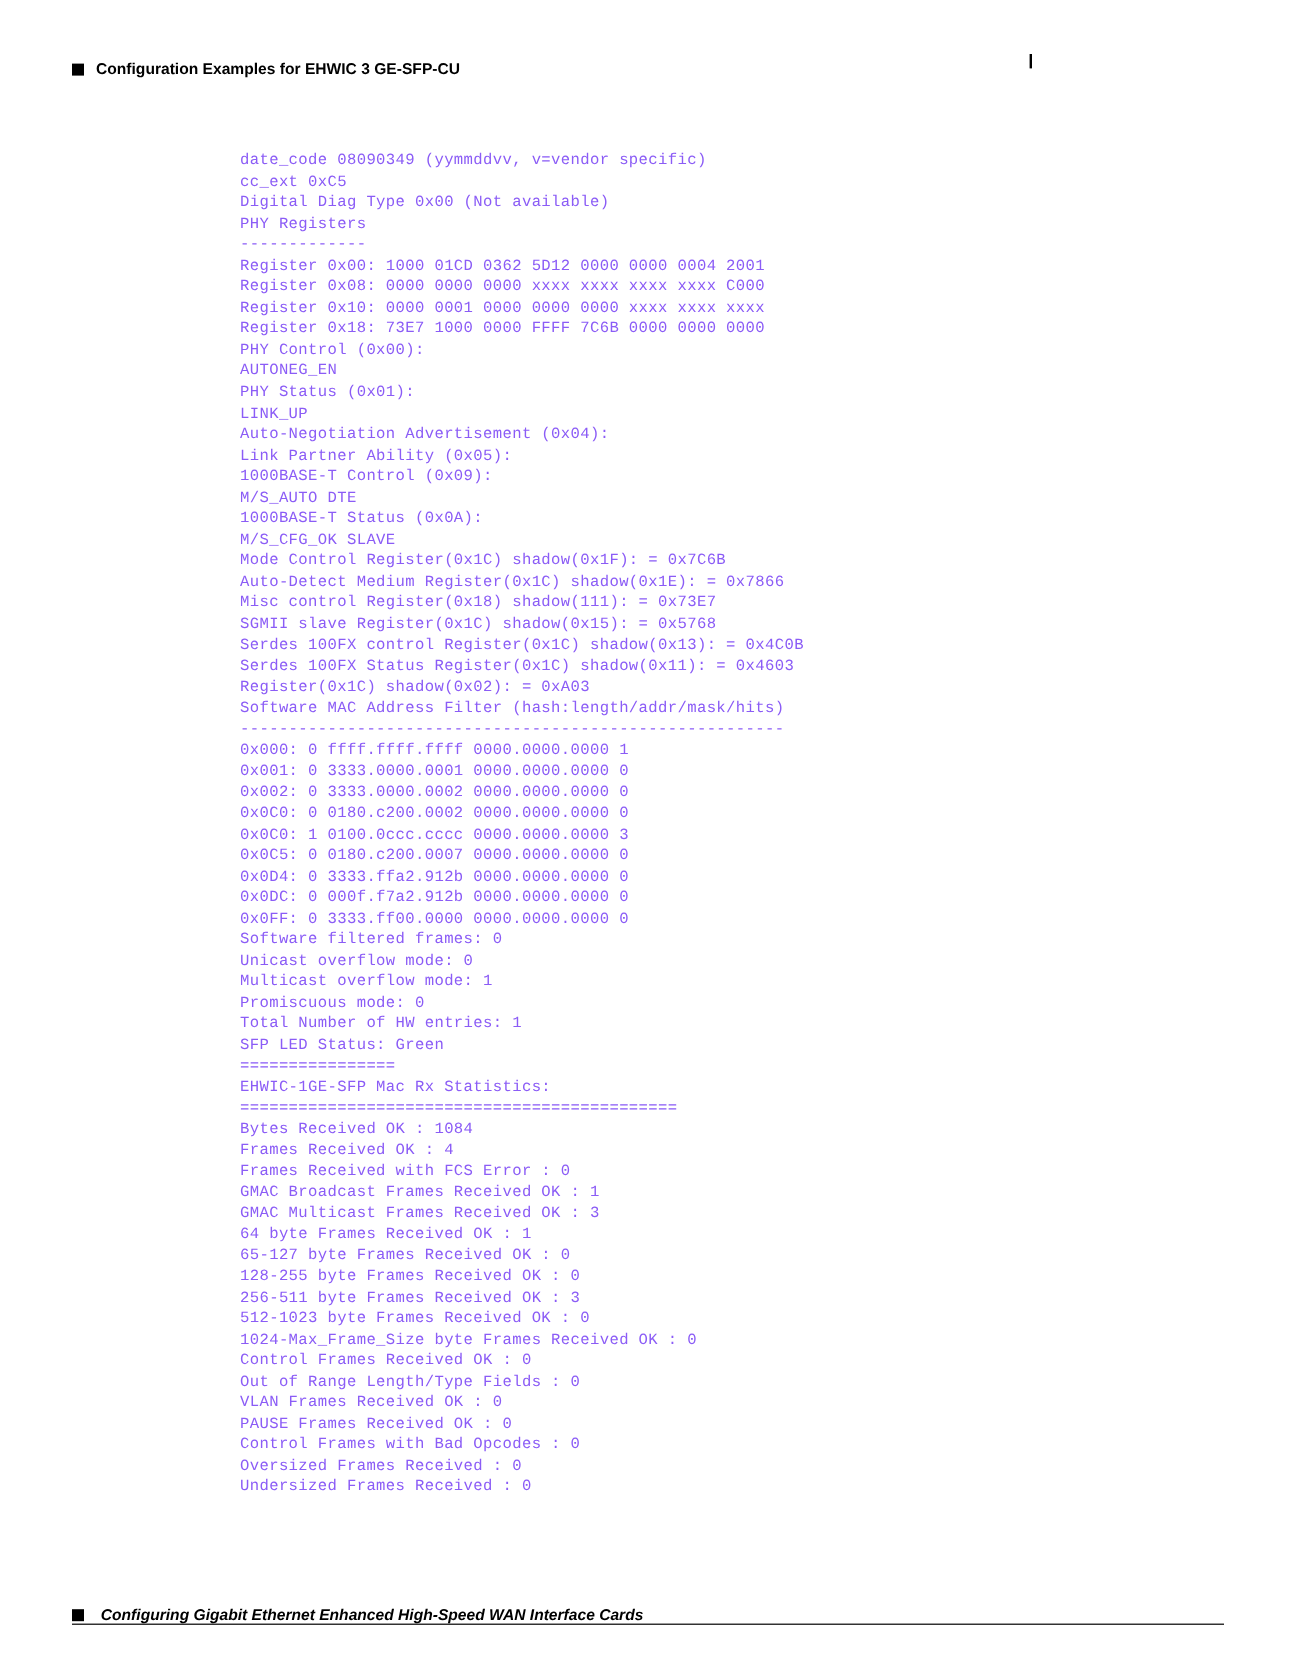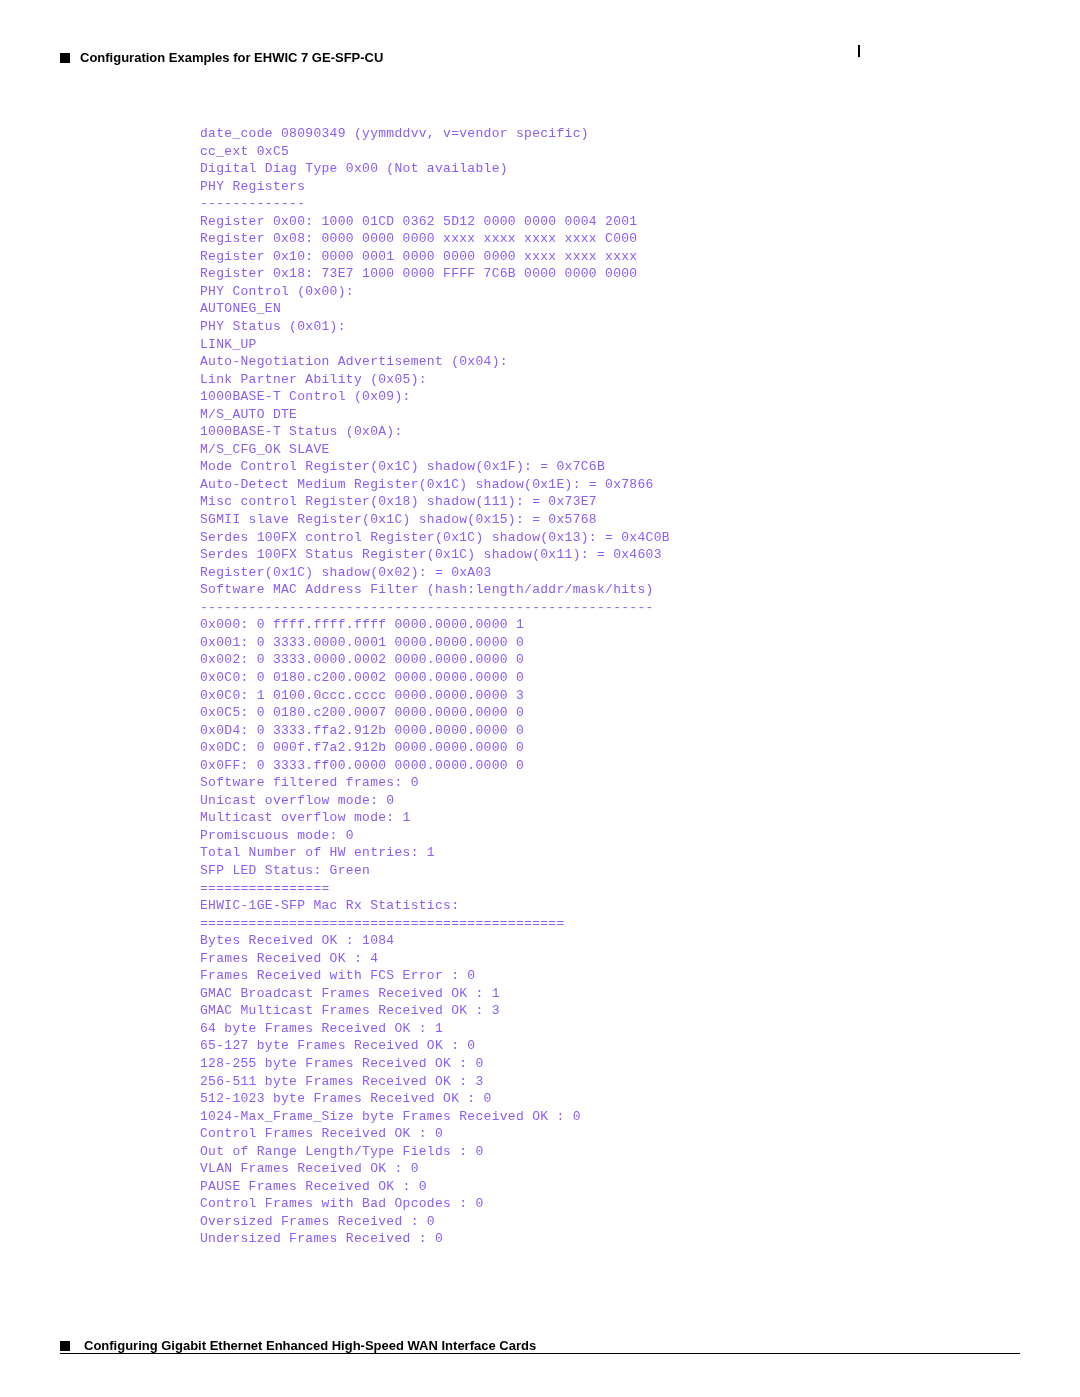--- a/index.html
+++ b/index.html
@@ -47,20 +47,21 @@
       right: 60px;
     }
     .footer-line {
       border-top: 1px solid #000;
       margin-bottom: 8px;
     }
     .footer-row {
       display: flex;
       justify-content: space-between;
       align-items: flex-end;
+      font-style: italic;
     }
     .footer-left {
       display: flex;
       align-items: center;
       gap: 14px;
     }
     .footer-square {
       width: 10px;
       height: 10px;
       background: #000;
@@ -106,21 +107,21 @@
       background: #000;
     }
   </style>
 </head>
 <body>
 
 <div class="top-mark"></div>
 
 <div class="header-area">
   <div class="header-square"></div>
-  <div class="header-text">Configuration Examples for EHWIC 7 GE-SFP-CU</div>
+  <div class="header-text">Configuration Examples for EHWIC 3 GE-SFP-CU</div>
 </div>
 
 <div class="code-block">date_code 08090349 (yymmddvv, v=vendor specific)
 cc_ext 0xC5
 Digital Diag Type 0x00 (Not available)
 PHY Registers
 -------------
 Register 0x00: 1000 01CD 0362 5D12 0000 0000 0004 2001
 Register 0x08: 0000 0000 0000 xxxx xxxx xxxx xxxx C000
 Register 0x10: 0000 0001 0000 0000 0000 xxxx xxxx xxxx

